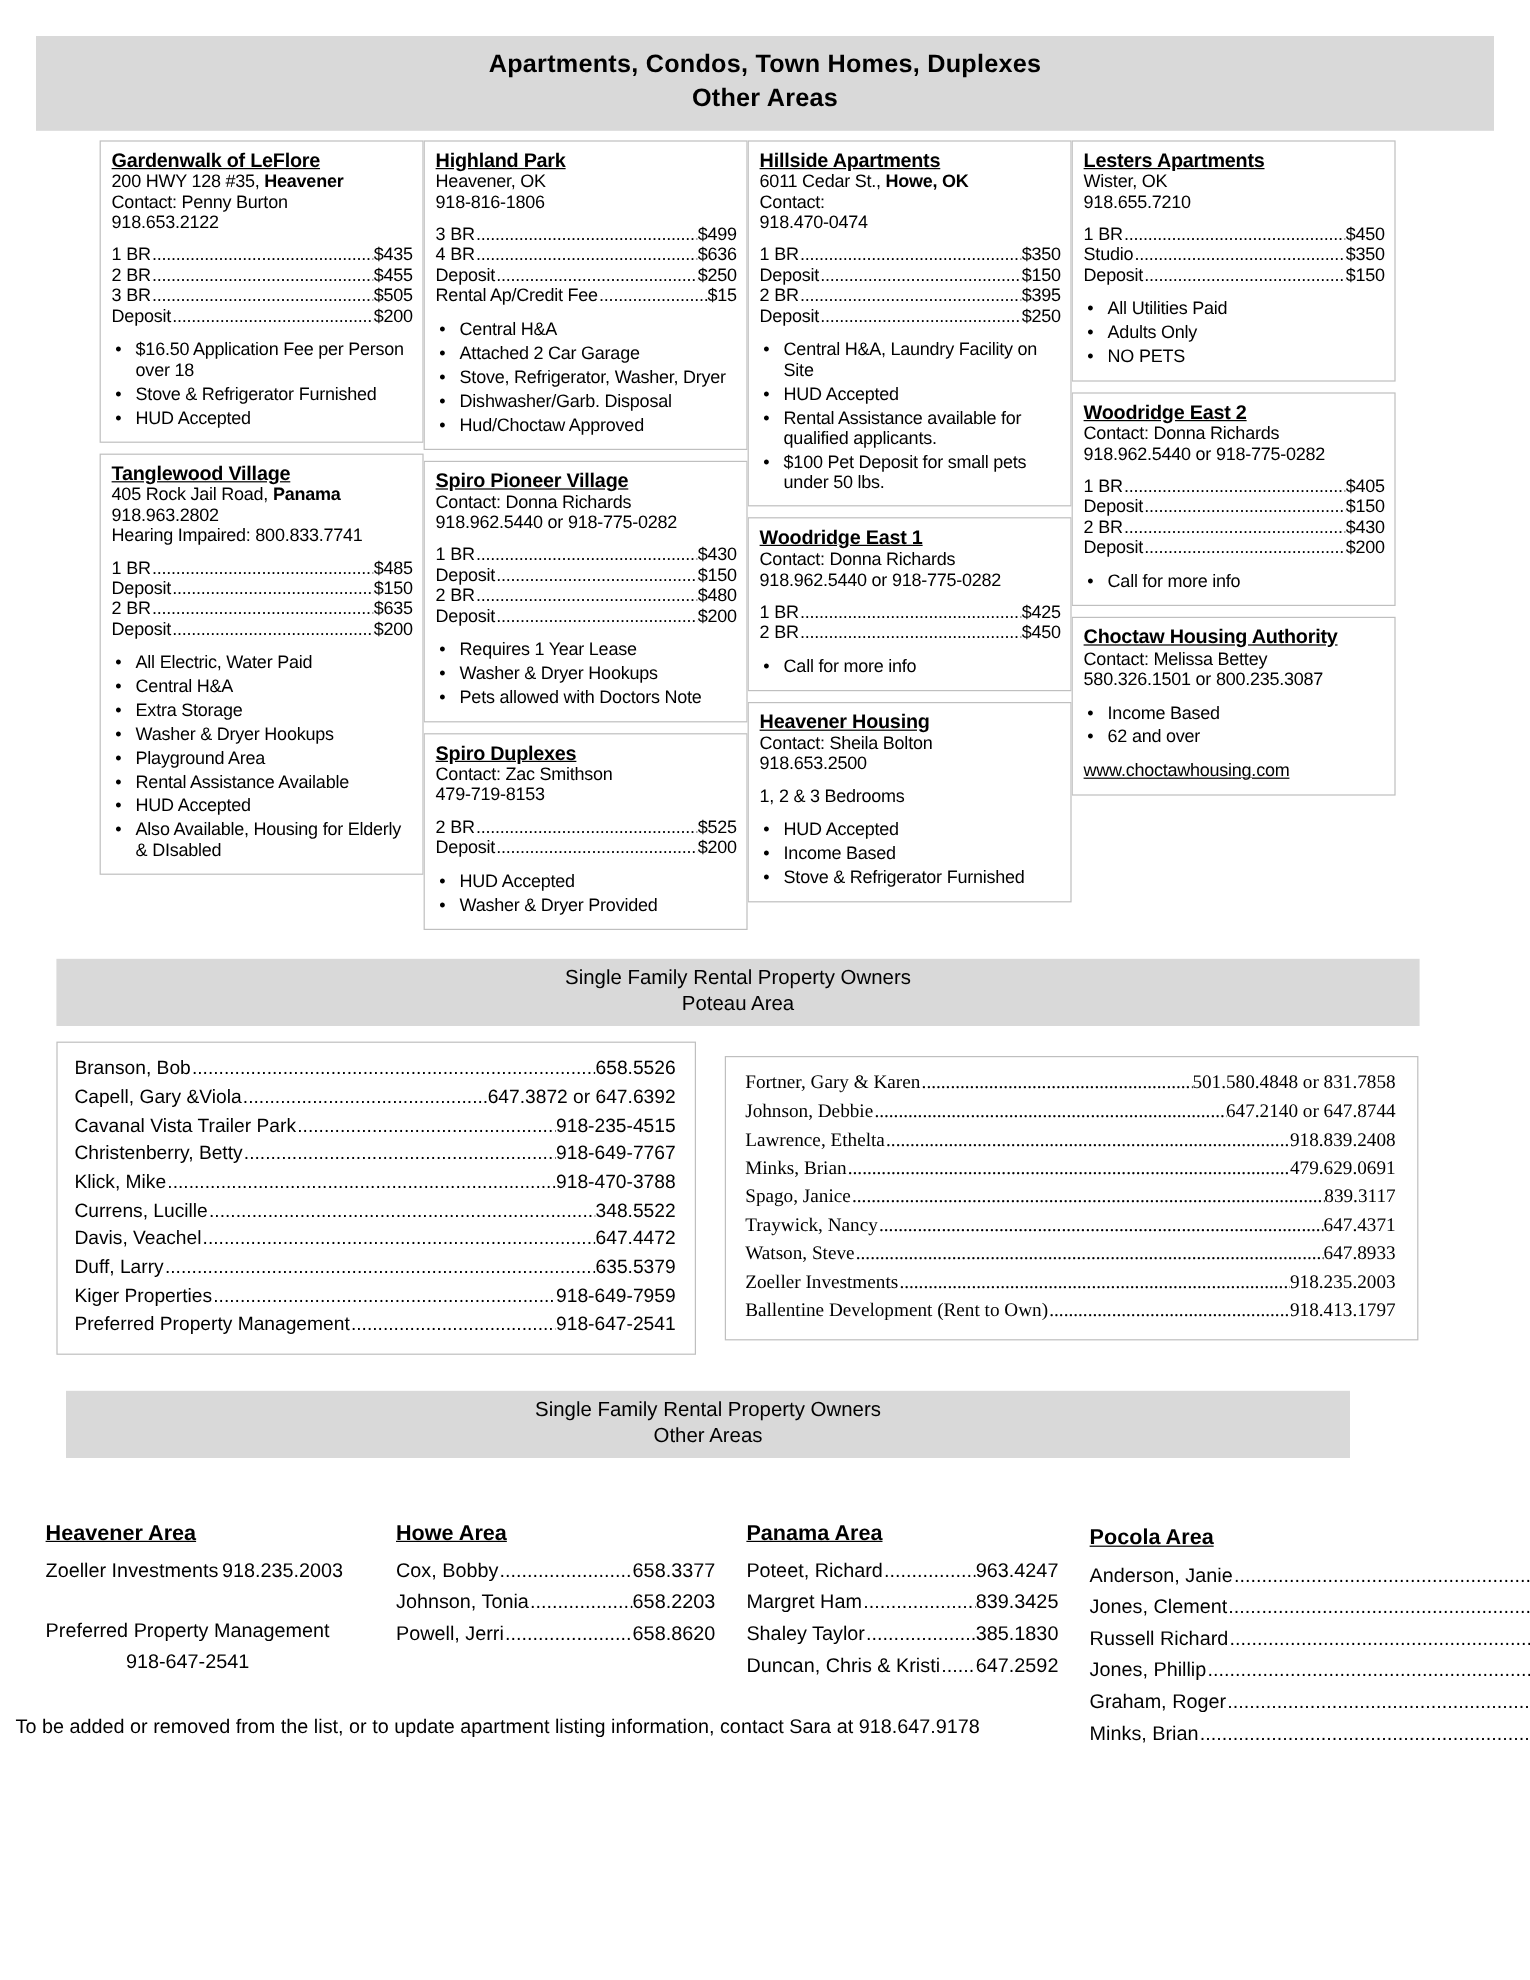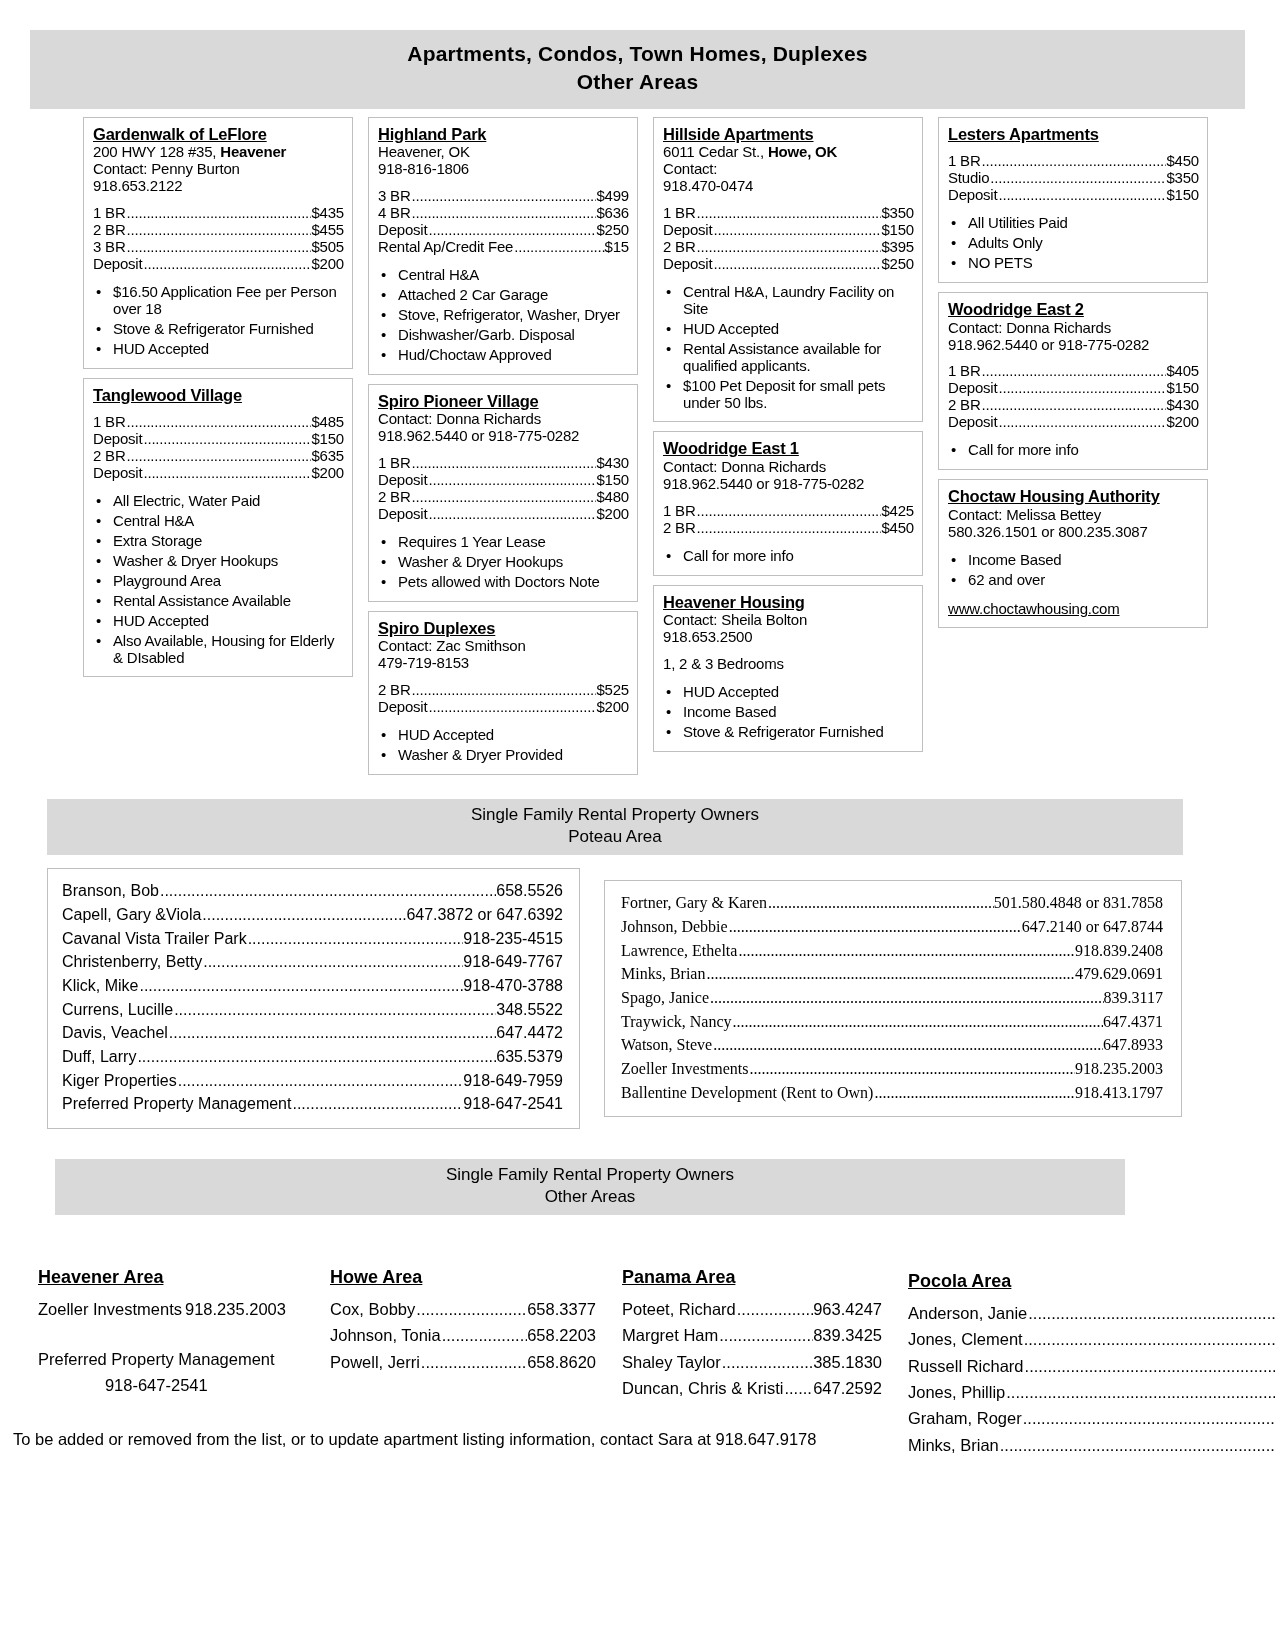--- a/index.html
+++ b/index.html
@@ -18,21 +18,20 @@
     text-align:center;
     padding:10px 0 12px 0;
     font-size:21px;font-weight:bold;line-height:1.35;
     letter-spacing:.2px;
   }
   
   .listing-grid{
     margin:8px 90px 0 47px;
     display:grid;
     grid-template-columns:repeat(4,270px);
-    column-gap:15px;
     align-items:start;
     padding-left:36px;
   }
   .listing-col{display:flex;flex-direction:column;gap:9px;}
   .box{
     border:1.5px solid #bfbfbf;
     padding:7px 8px 10px 9px;
     font-size:15px;line-height:1.13;
     letter-spacing:-0.2px;
     background:#fff;
@@ -172,20 +171,28 @@
               <div class="bullet">
               <span class="bdot"></span>
               <span class="btext">HUD Accepted</span>
             </div>
             </div>
 
         </div>
 
         <div class="box">
           <div class="box-title">Tanglewood Village</div>
+          <div class="info">
+
+              <div class="info-line"><span>405 Rock Jail Road, </span><span class="bold">Panama</span></div>
+
+              <div class="info-line"><span>918.963.2802</span><span class="bold"></span></div>
+
+              <div class="info-line"><span>Hearing Impaired: 800.833.7741</span><span class="bold"></span></div>
+            </div>
           <div class="rates">
 
               <div class="rate-row">
                 <span class="rl">1 BR</span>
               <span class="dots"></span>
               <span class="rv">$485</span>
               </div>
 
               <div class="rate-row">
                 <span class="rl">Deposit</span>
@@ -535,20 +542,26 @@
               <span class="btext">Stove &amp; Refrigerator Furnished</span>
             </div>
             </div>
 
         </div>
       </div>
     <div class="listing-col">
 
         <div class="box">
           <div class="box-title">Lesters Apartments</div>
+          <div class="info">
+
+              <div class="info-line"><span>Wister, OK</span><span class="bold"></span></div>
+
+              <div class="info-line"><span>918.655.7210</span><span class="bold"></span></div>
+            </div>
           <div class="rates">
 
               <div class="rate-row">
                 <span class="rl">1 BR</span>
               <span class="dots"></span>
               <span class="rv">$450</span>
               </div>
 
               <div class="rate-row">
                 <span class="rl">Studio</span>

